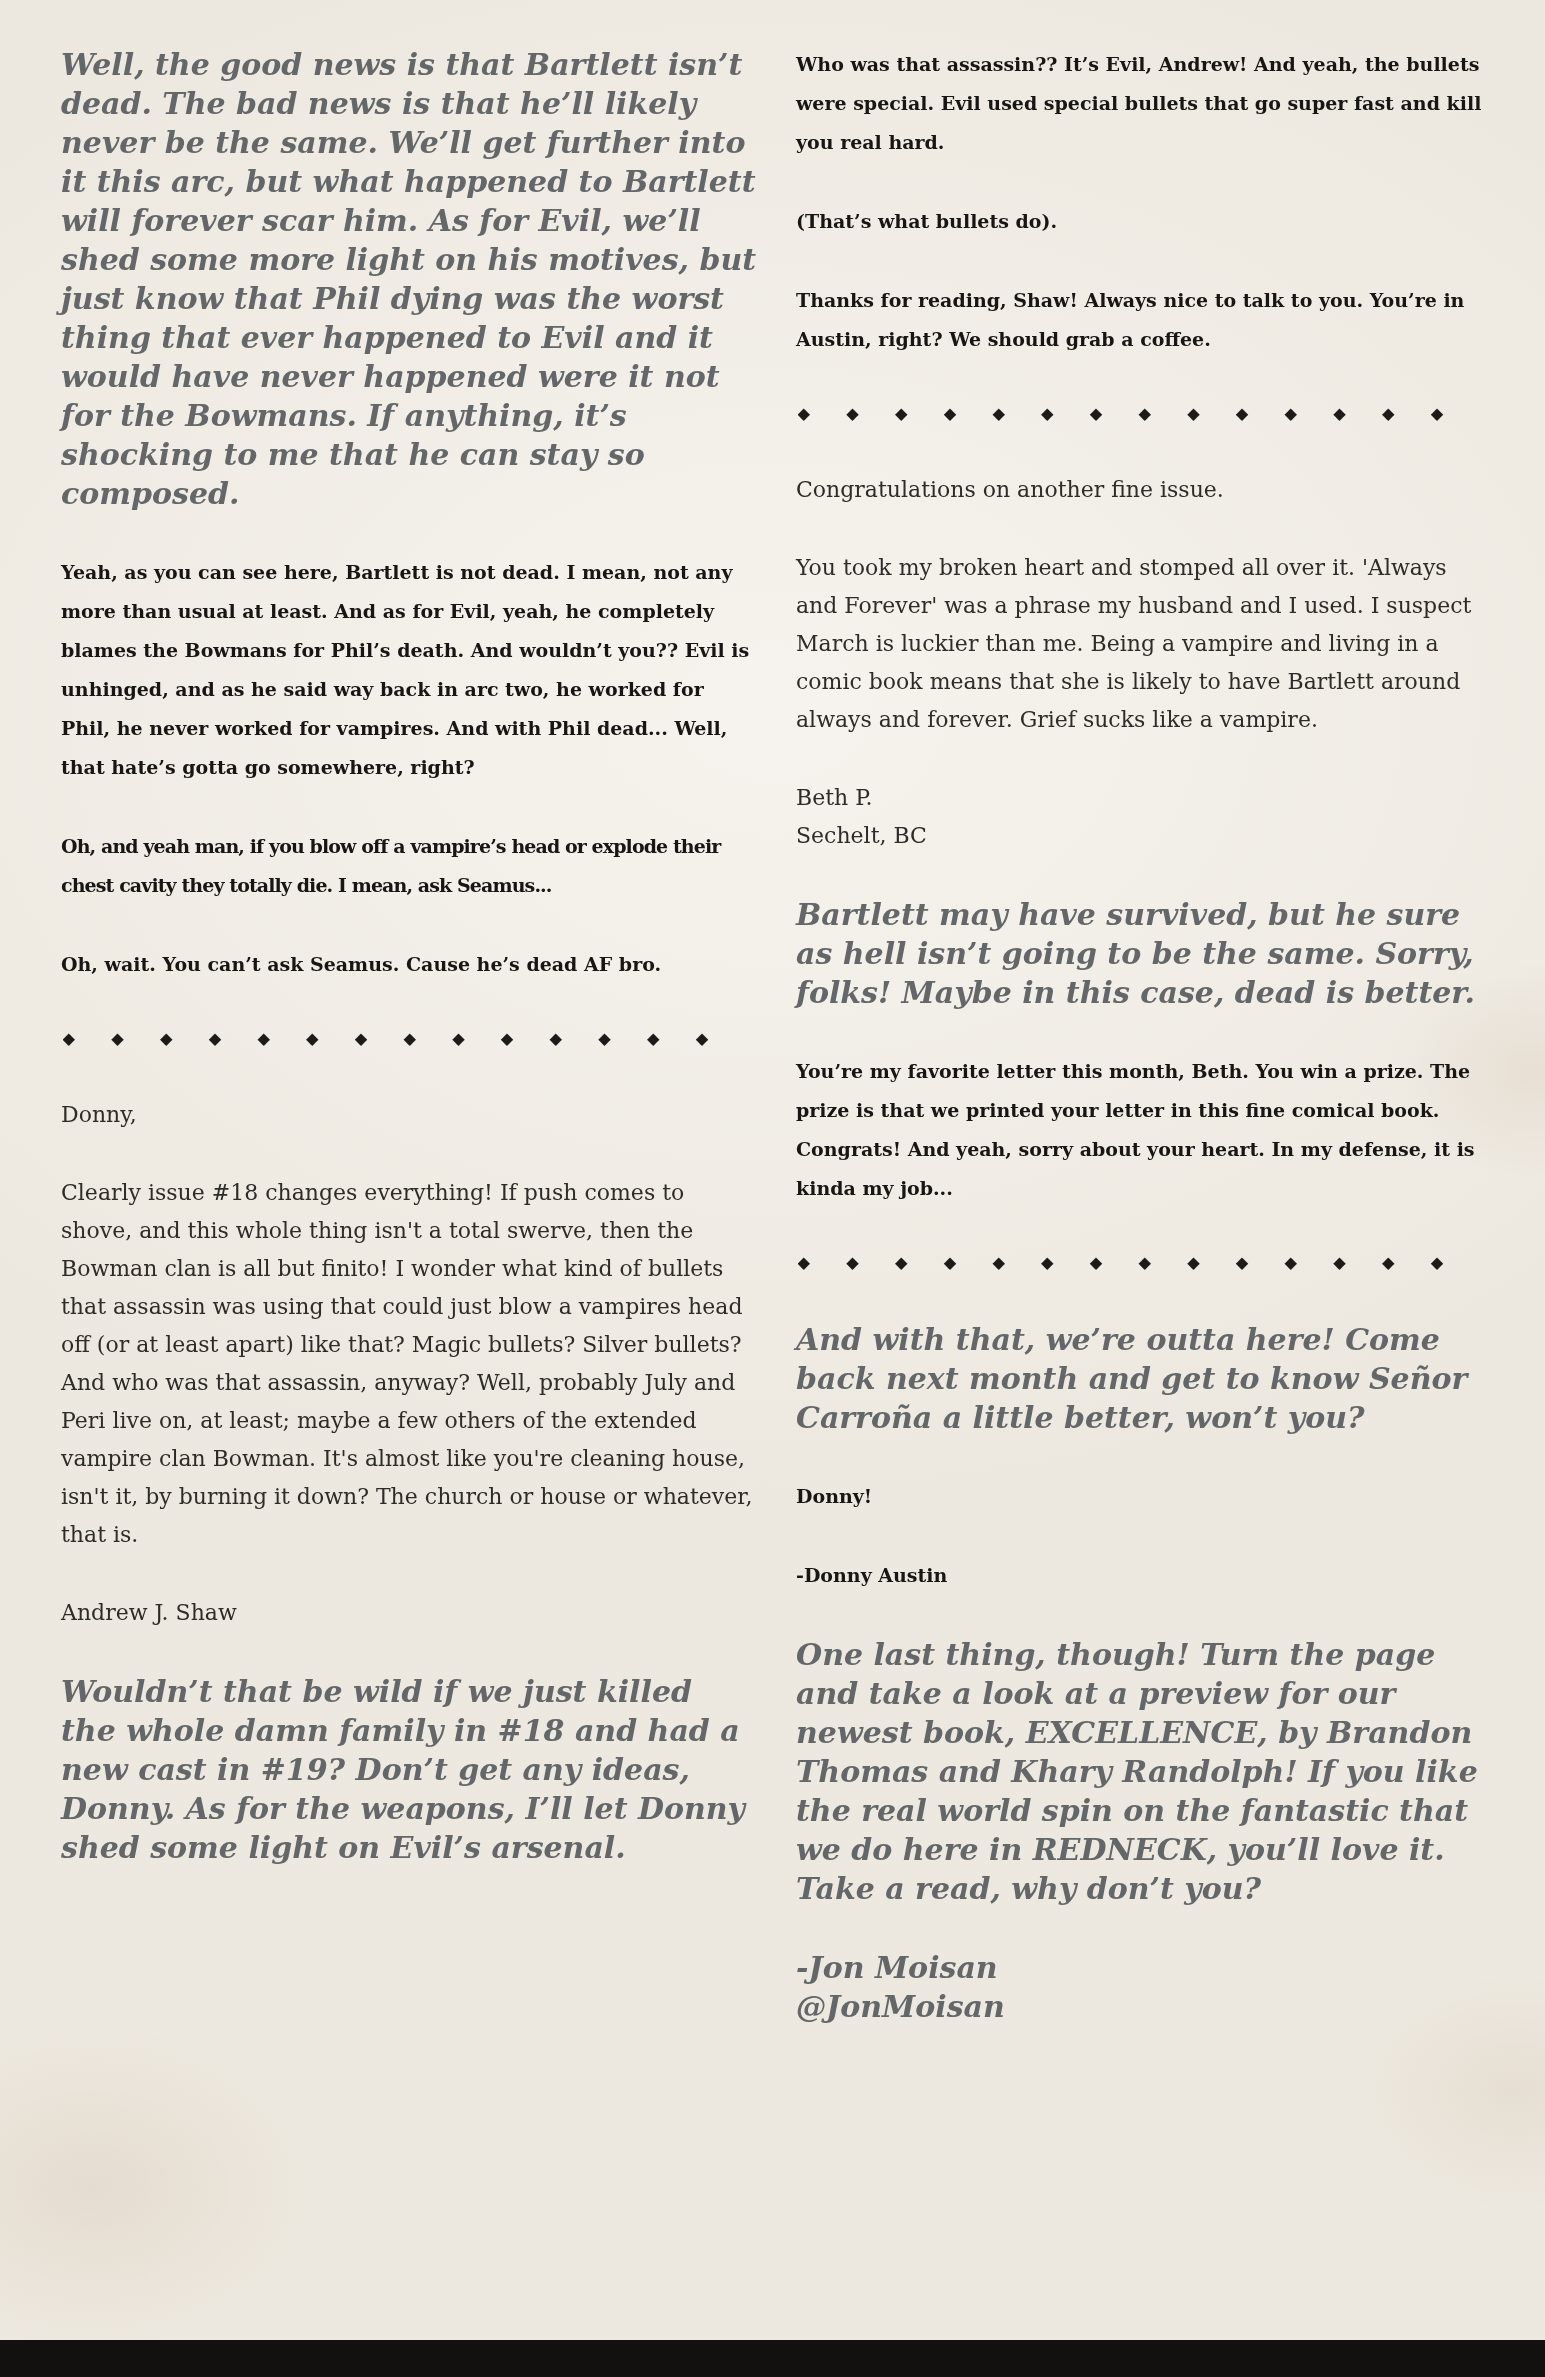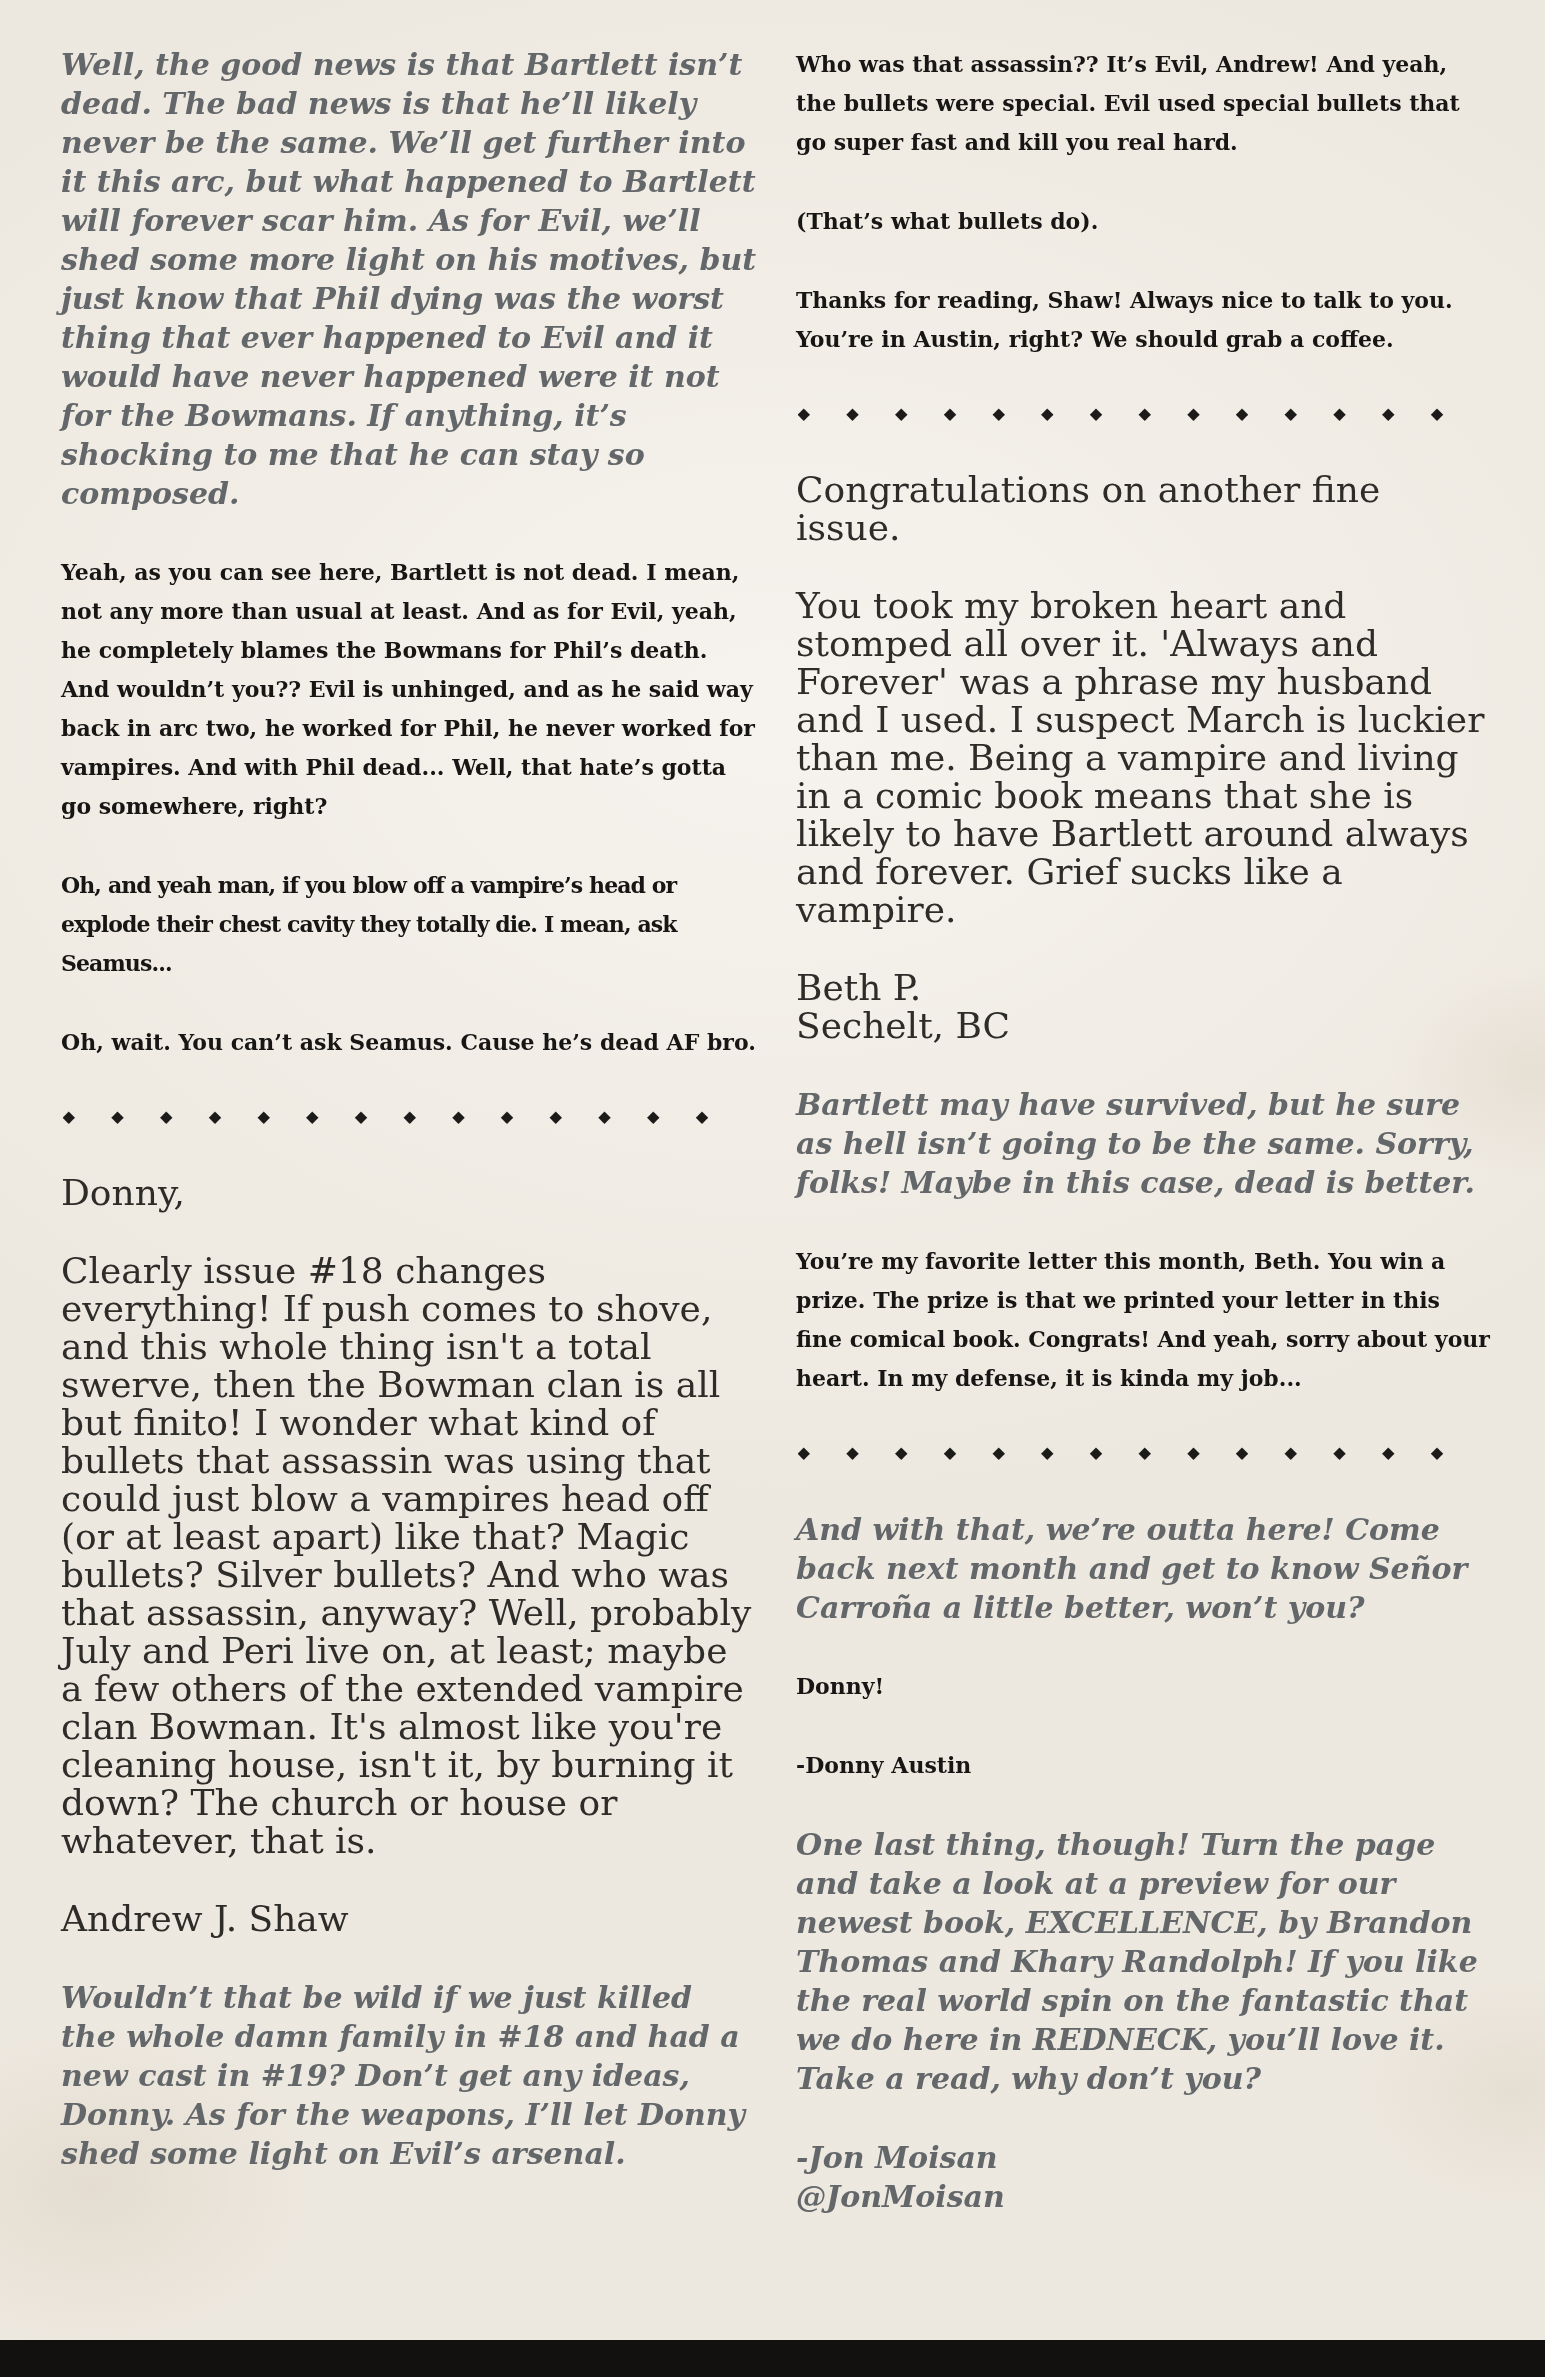--- a/index.html
+++ b/index.html
@@ -30,27 +30,27 @@
   .note {
     color: #63676a;
     font-weight: bold;
     font-style: italic;
     font-size: 30px;
     line-height: 39px;
   }
   .reply {
     color: #171614;
     font-weight: bold;
-    font-size: 22px;
+    font-size: 19px;
     line-height: 39px;
   }
   .reply.tight { letter-spacing: -0.9px; }
   .letter {
     color: #2e2c29;
-    font-size: 36px;
+    font-size: 22px;
     line-height: 38px;
   }
   .sig-block { margin: 0 0 40px 0; }
   .sig-block p { margin: 0; }
   .divider {
     color: #1c1b19;
     font-size: 16.3px;
     word-spacing: 31px;
     margin: 45px 0 48px 1.6px;
     white-space: nowrap;

